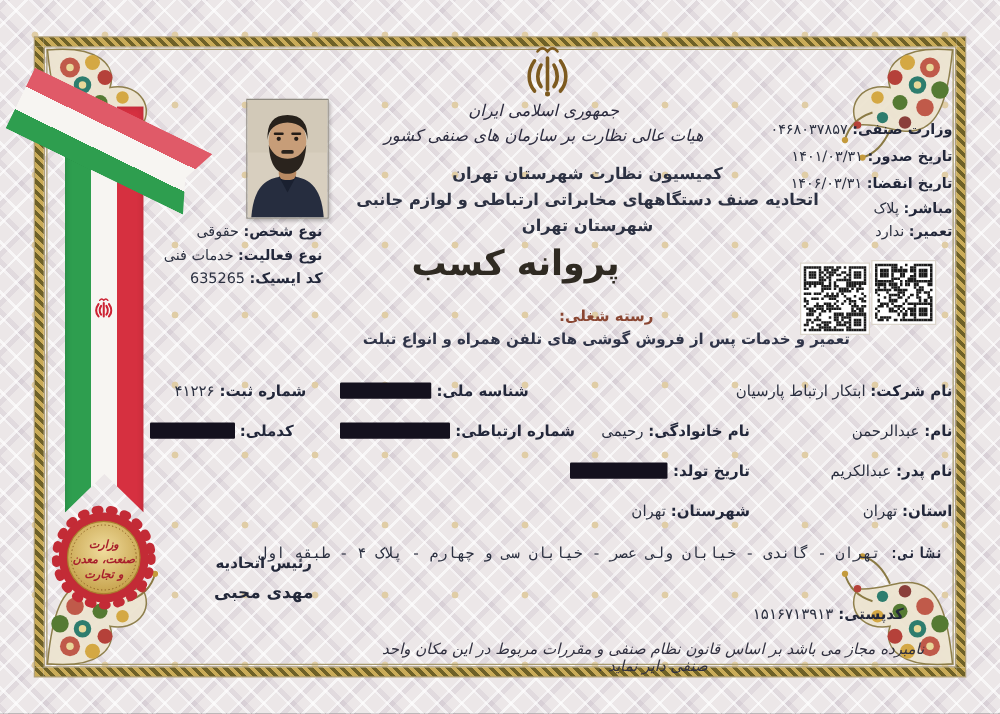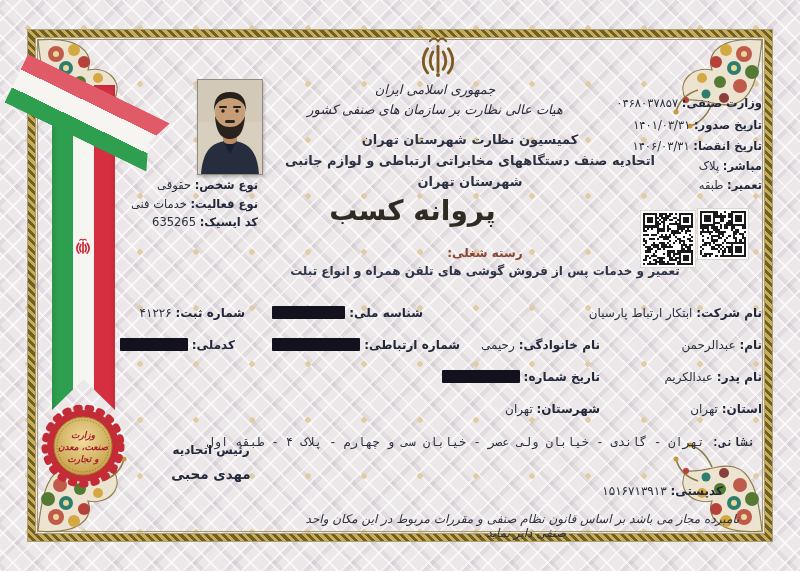--- a/index.html
+++ b/index.html
@@ -111,21 +111,21 @@
   <div class="txt ctr hline" style="left:330px;top:174px;width:280px;">شهرستان تهران</div>
   <div class="txt ctr title" style="left:320px;top:194px;width:185px;">پروانه کسب</div>
 
   <div class="txt ctr" style="left:380px;top:246px;width:210px;font-size:12px;font-weight:bold;color:#8a4632;">رسته شغلی:</div>
   <div class="txt ctr" style="left:270px;top:264px;width:430px;font-size:12px;font-weight:600;color:#2f3448;">تعمیر و خدمات پس از فروش گوشی های تلفن همراه و انواع تبلت</div>
 
   <div class="fld meta" style="top:96px;right:38px;"><span class="lbl">وزارت صنفی:</span> <span class="val">۰۴۶۸۰۳۷۸۵۷</span></div>
   <div class="fld meta" style="top:118px;right:38px;"><span class="lbl">تاریخ صدور:</span> <span class="val">۱۴۰۱/۰۳/۳۱</span></div>
   <div class="fld meta" style="top:139px;right:38px;"><span class="lbl">تاریخ انقضا:</span> <span class="val">۱۴۰۶/۰۳/۳۱</span></div>
   <div class="fld meta" style="top:159px;right:38px;"><span class="lbl">مباشر:</span> <span class="val">پلاک</span></div>
-  <div class="fld meta" style="top:178px;right:38px;"><span class="lbl">تعمیر:</span> <span class="val">طبقه</span></div>
+  <div class="fld meta" style="top:178px;right:38px;"><span class="lbl">تعمیر:</span> <span class="val">ندارد</span></div>
 
   <div class="qr" style="left:641px;top:211px;width:50px;height:52px;">
       <div class="grid" id="qr1" style="grid-template: repeat(25, 1fr) / repeat(25, 1fr);">
         <div style="background: rgb(26, 26, 26);"></div>
         <div style="background: rgb(26, 26, 26);"></div>
         <div style="background: rgb(26, 26, 26);"></div>
         <div style="background: rgb(26, 26, 26);"></div>
         <div style="background: rgb(26, 26, 26);"></div>
         <div style="background: rgb(26, 26, 26);"></div>
         <div style="background: rgb(26, 26, 26);"></div>
@@ -1245,21 +1245,21 @@
   <div class="fld" style="top:306px;right:38px;"><span class="lbl">نام شرکت:</span> <span class="val">ابتکار ارتباط پارسیان</span></div>
   <div class="fld" style="top:306px;right:377px;"><span class="lbl">شناسه ملی:</span><span class="redact" style="width:73px;"></span></div>
   <div class="fld" style="top:306px;right:555px;"><span class="lbl">شماره ثبت:</span> <span class="val">۴۱۲۲۶</span></div>
 
   <div class="fld" style="top:338px;right:38px;"><span class="lbl">نام:</span> <span class="val">عبدالرحمن</span></div>
   <div class="fld" style="top:338px;right:200px;"><span class="lbl">نام خانوادگی:</span> <span class="val">رحیمی</span></div>
   <div class="fld" style="top:338px;right:340px;"><span class="lbl">شماره ارتباطی:</span><span class="redact" style="width:88px;"></span></div>
   <div class="fld" style="top:338px;right:565px;"><span class="lbl">کدملی:</span><span class="redact" style="width:68px;"></span></div>
 
   <div class="fld" style="top:370px;right:38px;"><span class="lbl">نام پدر:</span> <span class="val">عبدالکریم</span></div>
-  <div class="fld" style="top:370px;right:200px;"><span class="lbl">تاریخ شماره:</span><span class="redact" style="width:78px;"></span></div>
+  <div class="fld" style="top:370px;right:200px;"><span class="lbl">تاریخ تولد:</span><span class="redact" style="width:78px;"></span></div>
 
   <div class="fld" style="top:402px;right:38px;"><span class="lbl">استان:</span> <span class="val">تهران</span></div>
   <div class="fld" style="top:402px;right:200px;"><span class="lbl">شهرستان:</span> <span class="val">تهران</span></div>
 
   <div class="fld" style="top:435px;right:45px;font-family:Liberation Mono, monospace;"><span class="lbl">نشانی:</span> <span class="val">تهران - گاندی - خیابان ولی عصر - خیابان سی و چهارم - پلاک ۴ - طبقه اول</span></div>
   <div class="fld" style="top:484px;right:77px;"><span class="lbl">کدپستی:</span> <span class="val">۱۵۱۶۷۱۳۹۱۳</span></div>
 
   <div class="sig" style="left:152px;top:443px;width:118px;font-size:12px;font-weight:bold;">رئیس اتحادیه</div>
   <div class="sig" style="left:152px;top:466px;width:118px;font-size:13.5px;font-weight:bold;">مهدی محبی</div>
 

